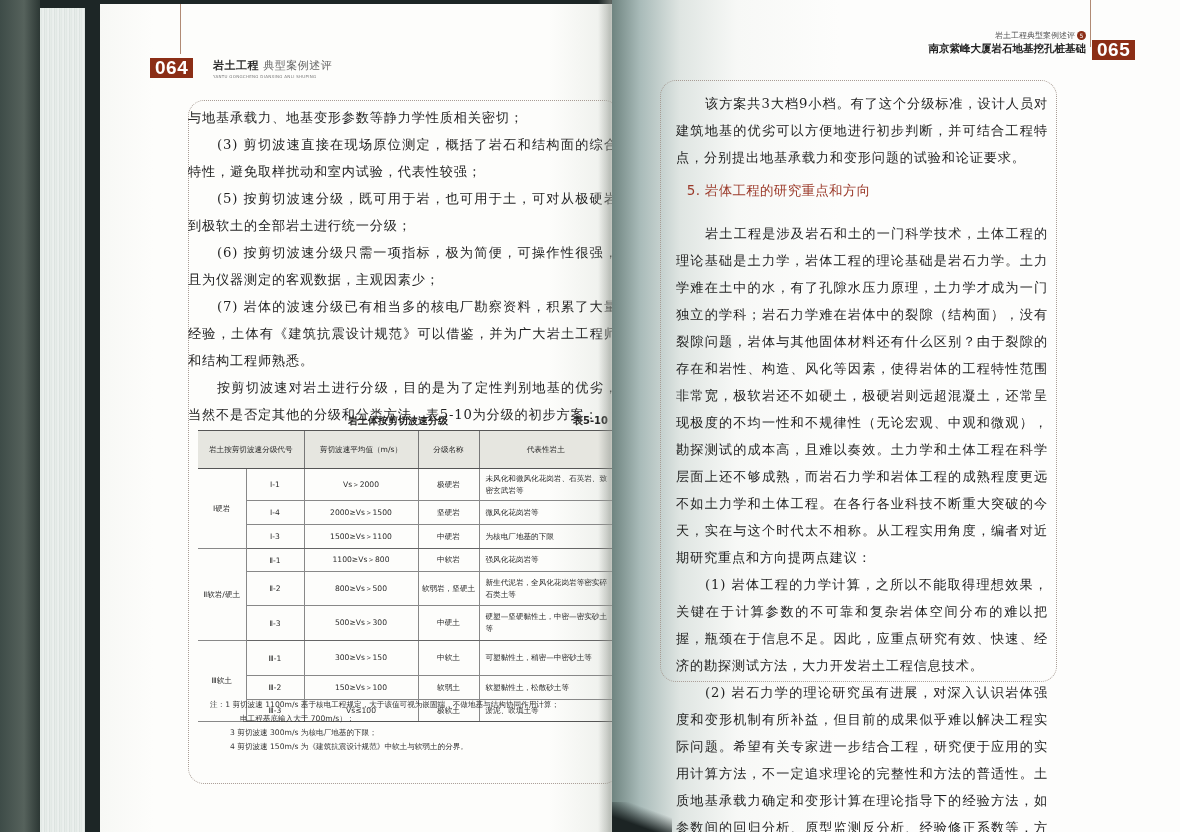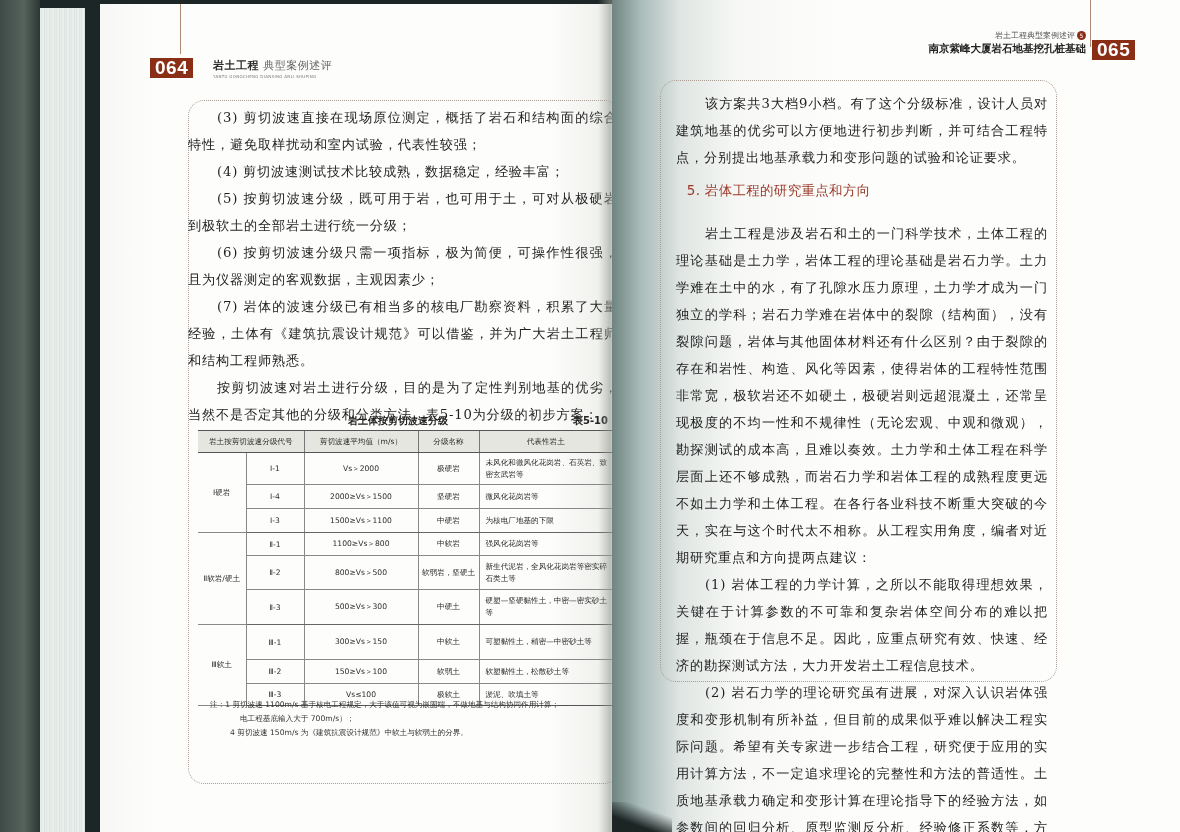--- a/index.html
+++ b/index.html
@@ -53,21 +53,21 @@
 
   .section-heading { font-family: "DejaVu Sans", sans-serif; color: #9b3a2a; font-size: 13.5px;
     text-indent: 0.8em; margin: 6px 0 16px 0; letter-spacing: 0.3px; }
 
   
   .tbl-caption { position: absolute; left: 88px; top: 410px; width: 420px; font-family: "DejaVu Sans", sans-serif; }
   .tbl-caption .title { text-align: center; font-size: 10px; font-weight: bold; color: #222; }
   .tbl-caption .num { position: absolute; right: 0; top: 0; font-size: 10px; font-weight: bold; color: #222; }
   table.grade { position: absolute; left: 98px; top: 426px; width: 414px; border-collapse: collapse;
     font-family: "DejaVu Sans", sans-serif; font-size: 7.6px; color: #2a2a2a; }
-  table.grade th { background: #e6e6e0; font-weight: normal; height: 22px; border-top: 1.5px solid #555;
+  table.grade th { background: #e6e6e0; font-weight: normal; height: 38px; border-top: 1.5px solid #555;
     border-bottom: 1.2px solid #555; border-left: 1px solid #777; text-align: center; }
   table.grade th:first-child { border-left: none; }
   table.grade td { border-bottom: 1px solid #888; border-left: 1px solid #888; text-align: center; padding: 0 3px; }
   table.grade td.grp { border-left: none; }
   table.grade td.rep { text-align: left; padding-left: 6px; line-height: 12px; }
   table.grade tr.last td { border-bottom: 1.5px solid #555; }
   table.grade tr.grp-end td { border-bottom: 1.2px solid #666; }
 
   .notes { position: absolute; left: 110px; top: 694px; width: 420px; font-family: "DejaVu Sans", sans-serif;
     font-size: 7.6px; color: #333; line-height: 14px; }
@@ -89,22 +89,22 @@
     <div class="hdr-rule-left"></div>
     <div class="pagenum pagenum-left">064</div>
     <div class="book-title-left">
       <div class="t"><span>岩土工程</span> <span class="light">典型案例述评</span></div>
       <div class="pinyin">YANTU GONGCHENG DIANXING ANLI SHUPING</div>
     </div>
 
     <div class="frame frame-left"></div>
 
     <div class="body-text left-text">
+      <p class="noindent">与地基承载力、地基变形参数等静力学性质相关密切；</p>
       <p>(3) 剪切波速直接在现场原位测定，概括了岩石和结构面的综合特性，避免取样扰动和室内试验，代表性较强；</p>
-      <p>(4) 剪切波速测试技术比较成熟，数据稳定，经验丰富；</p>
       <p>(5) 按剪切波速分级，既可用于岩，也可用于土，可对从极硬岩到极软土的全部岩土进行统一分级；</p>
       <p>(6) 按剪切波速分级只需一项指标，极为简便，可操作性很强，且为仪器测定的客观数据，主观因素少；</p>
       <p>(7) 岩体的波速分级已有相当多的核电厂勘察资料，积累了大量经验，土体有《建筑抗震设计规范》可以借鉴，并为广大岩土工程师和结构工程师熟悉。</p>
       <p>按剪切波速对岩土进行分级，目的是为了定性判别地基的优劣，当然不是否定其他的分级和分类方法。表5-10为分级的初步方案：</p>
     </div>
 
     <div class="tbl-caption">
       <div class="title">岩土体按剪切波速分级</div>
       <div class="num">表5-10</div>
     </div>
@@ -184,20 +184,21 @@
           <td>Vs≤100</td>
           <td>极软土</td>
           <td class="rep">淤泥、吹填土等</td>
         </tr>
       </tbody>
     </table>
 
     <div class="notes">
       <div class="n first"><span>注：</span><span>1 剪切波速 1100m/s 基于核电工程规定，大于该值可视为嵌固端，不做地基与结构协同作用计算；</span></div>
       <div class="n cont">电工程基底输入大于 700m/s）；</div>
+      <div class="n">3 剪切波速 300m/s 为核电厂地基的下限；</div>
       <div class="n">4 剪切波速 150m/s 为《建筑抗震设计规范》中软土与软弱土的分界。</div>
     </div>
   </div>
 
   <div class="spine-shadow"></div>
 
   <div class="page page-right">
     <div class="hdr-rule-right"></div>
     <div class="book-title-right">
       <div class="series"><span>岩土工程典型案例述评</span><span class="badge">5</span></div>

